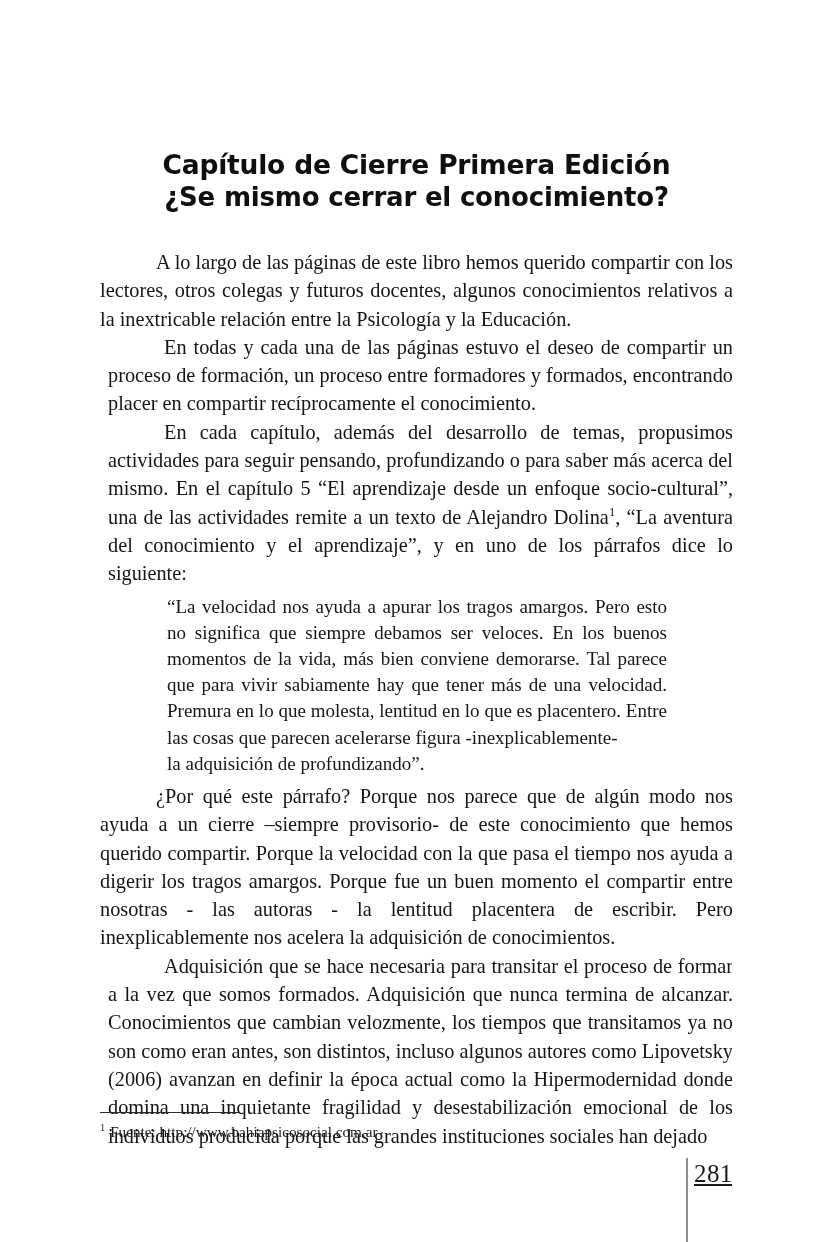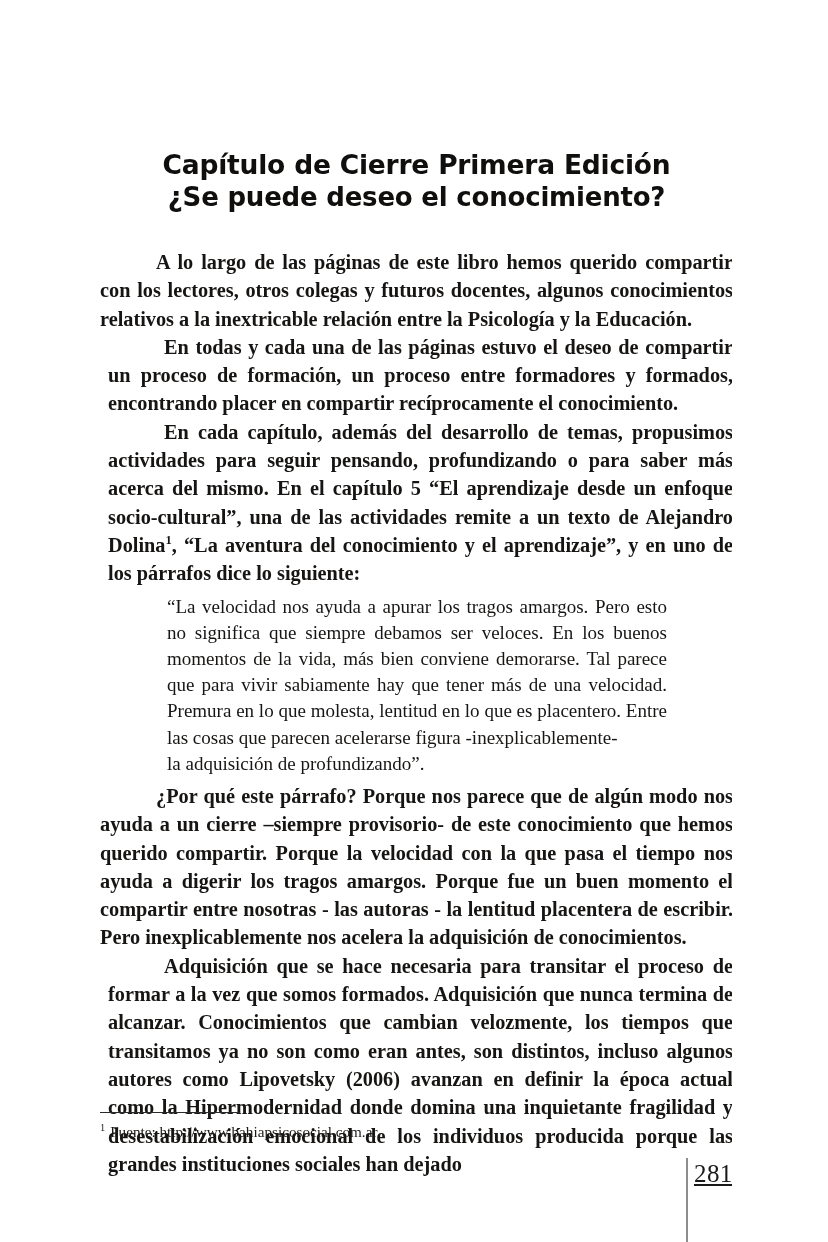--- a/index.html
+++ b/index.html
@@ -50,21 +50,20 @@
 
   p.para {
     margin: 0 0 0 0;
     text-align: justify;
     text-justify: inter-word;
     font-size: 20.3px;
     line-height: 28.3px;
     text-indent: 56px;
     color: #171513;
     hyphens: none;
-    font-weight: bold;
   }
 
   p.para + p.para {
     margin-top: 0px;
     margin-left: 8px;
   }
 
   sup.fn-ref {
     font-size: 0.62em;
     vertical-align: super;
@@ -133,21 +132,21 @@
     text-decoration: underline;
   }
 </style>
 </head>
 <body>
 
 <div class="page">
 
   <div class="title-block">
     <div class="title-line">Capítulo de Cierre Primera Edición</div>
-    <div class="title-line second">¿Se puede deseo el conocimiento?</div>
+    <div class="title-line second">¿Se mismo cerrar el conocimiento?</div>
   </div>
 
   <div class="body-col">
 
     <p class="para">A lo largo de las páginas de este libro hemos querido compartir con los lectores, otros colegas y futuros docentes, algunos conocimientos relativos a la inextricable relación entre la Psicología y la Educación.</p>
 
     <p class="para">En todas y cada una de las páginas estuvo el deseo de compartir un proceso de formación, un proceso entre formadores y formados, encontrando placer en compartir recíprocamente el conocimiento.</p>
 
     <p class="para"><span>En cada capítulo, además del desarrollo de temas, propusimos actividades para seguir pensando, profundizando o para saber más acerca del mismo. En el capítulo 5 “El aprendizaje desde un enfoque socio-cultural”, una de las actividades remite a un texto de Alejandro Dolina</span><sup class="fn-ref">1</sup><span>, “La aventura del conocimiento y el aprendizaje”, y en uno de los párrafos dice lo siguiente:</span></p>
 

